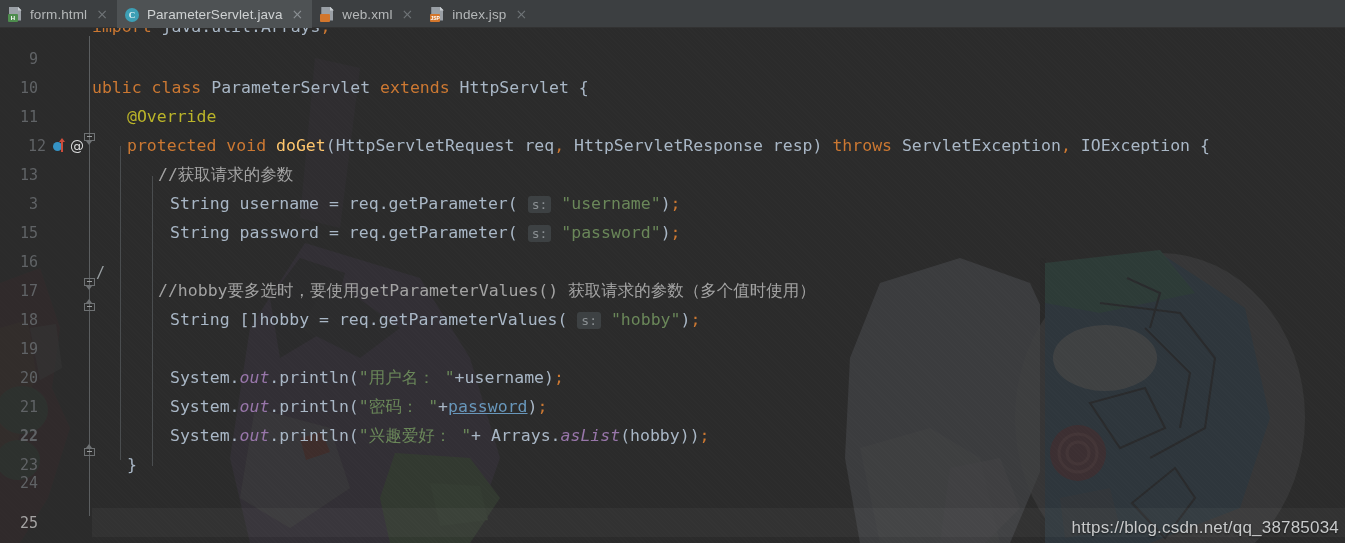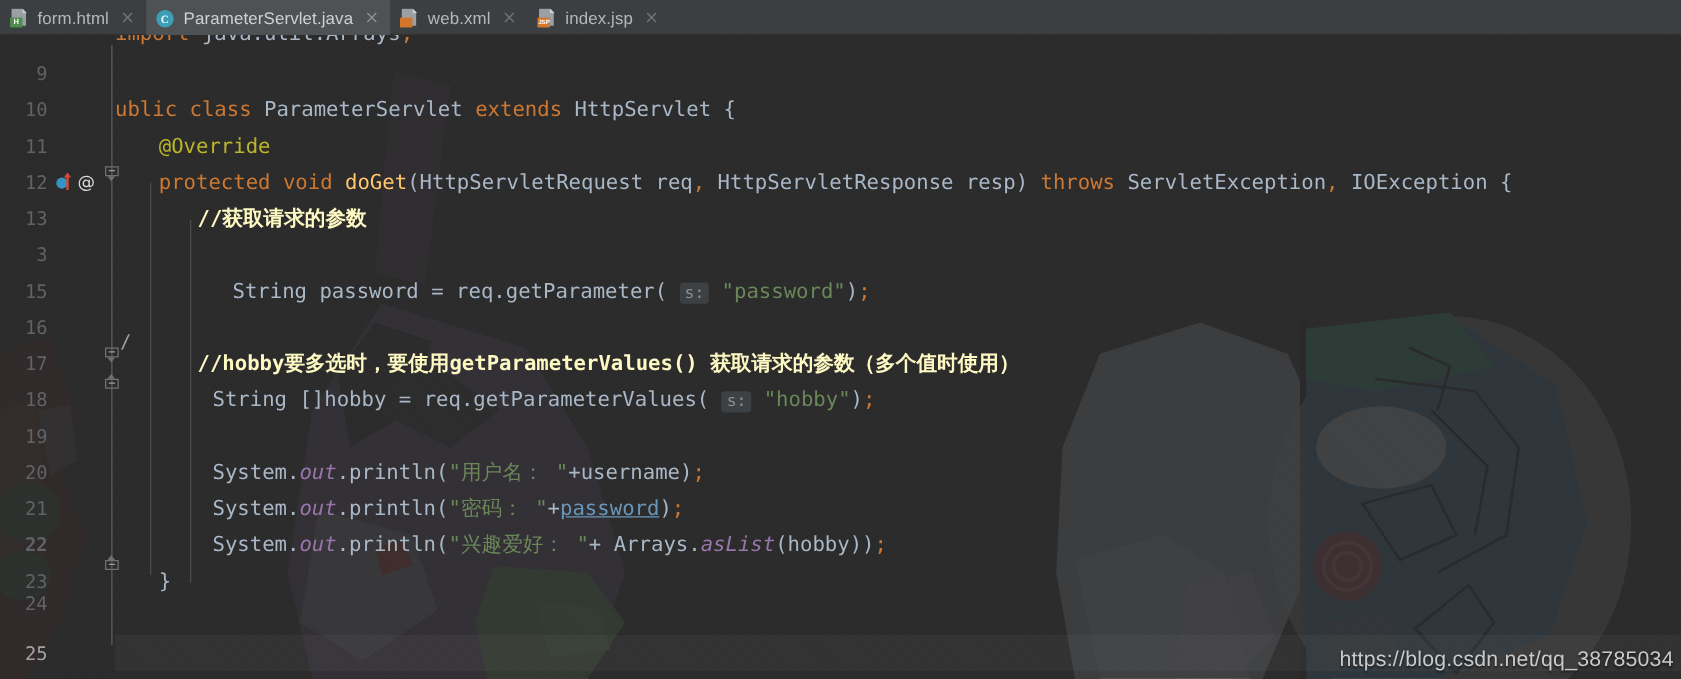--- a/index.html
+++ b/index.html
@@ -218,21 +218,21 @@
     position: absolute; left: 92px;
     height: 29px; line-height: 29px;
     white-space: pre;
   }
   
   .kw   { color: #cc7832; }
   .cls  { color: #a9b7c6; }
   .plain{ color: #a9b7c6; }
   .mth  { color: #ffc66d; }
   .str  { color: #6a8759; }
-  .cmt  { color: #fef9c3; font-weight: bold; }
+  .cmt  { color: #a3a3a3; }
   .ann  { color: #bbb529; }
   .stat { color: #9876aa; font-style: italic; }
   .punc { color: #a9b7c6; }
   .semi { color: #cc7832; }
   .warnu { color: #6897bb; text-decoration: underline; text-decoration-color:#6897bb; }
   .hint {
     color: #8a8f92;
     background: #3d4143;
     border-radius: 3px;
     padding: 1px 4px 1px 4px;
@@ -357,21 +357,21 @@
     <div class="gutter">
       <div class="gutter-row" style="top:16px;">
           <span class="lnum">9</span>
         </div>
       <div class="gutter-row" style="top:45px;">
           <span class="lnum">10</span>
         </div>
       <div class="gutter-row" style="top:74px;">
           <span class="lnum">11</span>
         </div>
-      <div class="gutter-row" style="top:103px;">
+      <div class="gutter-row" style="top:103px;justify-content:center;">
         <span class="lnum">12</span>
         <span class="gutter-icons">
           <span class="ov-icon">
               <span class="dot"></span>
               <span class="arrow"></span>
             </span>
           <span class="at-icon">@</span>
         </span>
       </div>
       <div class="gutter-row" style="top:132px;">
@@ -451,22 +451,23 @@
       <div class="cl" style="top:16px;"></div>
 
       <div class="cl" style="top:45px;"><span class="kw">ublic</span> <span class="kw">class</span> <span class="cls">ParameterServlet</span> <span class="kw">extends</span> <span class="cls">HttpServlet</span> <span class="punc">{</span></div>
 
       <div class="cl" style="top:74px; left:127px;"><span class="ann">@Override</span></div>
 
       <div class="cl" style="top:103px; left:127px;"><span class="kw">protected</span> <span class="kw">void</span> <span class="mth">doGet</span><span class="punc">(</span><span class="cls">HttpServletRequest</span> <span class="plain">req</span><span class="semi">,</span> <span class="cls">HttpServletResponse</span> <span class="plain">resp</span><span class="punc">)</span> <span class="kw">throws</span> <span class="cls">ServletException</span><span class="semi">,</span> <span class="cls">IOException</span> <span class="punc">{</span></div>
 
       <div class="cl" style="top:132px; left:158px;"><span class="cmt">//获取请求的参数</span></div>
 
-
-      <div class="cl" style="top:190px; left:186px;"><span class="cls">String</span> <span class="plain">password</span> <span class="punc">=</span> <span class="plain">req</span><span class="punc">.</span><span class="plain">getParameter</span><span class="punc">(</span> <span class="hint">s:</span> <span class="str">"password"</span><span class="punc">)</span><span class="semi">;</span></div>
+      <div class="cl" style="top:161px; left:170px;"><span class="cls">String</span> <span class="plain">username</span> <span class="punc">=</span> <span class="plain">req</span><span class="punc">.</span><span class="plain">getParameter</span><span class="punc">(</span> <span class="hint">s:</span> <span class="str">"username"</span><span class="punc">)</span><span class="semi">;</span></div>
+
+      <div class="cl" style="top:190px; left:170px;"><span class="cls">String</span> <span class="plain">password</span> <span class="punc">=</span> <span class="plain">req</span><span class="punc">.</span><span class="plain">getParameter</span><span class="punc">(</span> <span class="hint">s:</span> <span class="str">"password"</span><span class="punc">)</span><span class="semi">;</span></div>
 
 
       <div class="cl" style="top:248px; left:158px;"><span class="cmt">//hobby要多选时，要使用getParameterValues() 获取请求的参数（多个值时使用）</span></div>
 
       <div class="cl" style="top:277px; left:170px;"><span class="cls">String</span> <span class="punc">[]</span><span class="plain">hobby</span> <span class="punc">=</span> <span class="plain">req</span><span class="punc">.</span><span class="plain">getParameterValues</span><span class="punc">(</span> <span class="hint">s:</span> <span class="str">"hobby"</span><span class="punc">)</span><span class="semi">;</span></div>
 
       <div class="cl" style="top:306px;"></div>
 
       <div class="cl" style="top:335px; left:170px;"><span class="plain">System</span><span class="punc">.</span><span class="stat">out</span><span class="punc">.</span><span class="plain">println</span><span class="punc">(</span><span class="str">"用户名： "</span><span class="punc">+</span><span class="plain">username</span><span class="punc">)</span><span class="semi">;</span></div>
 

